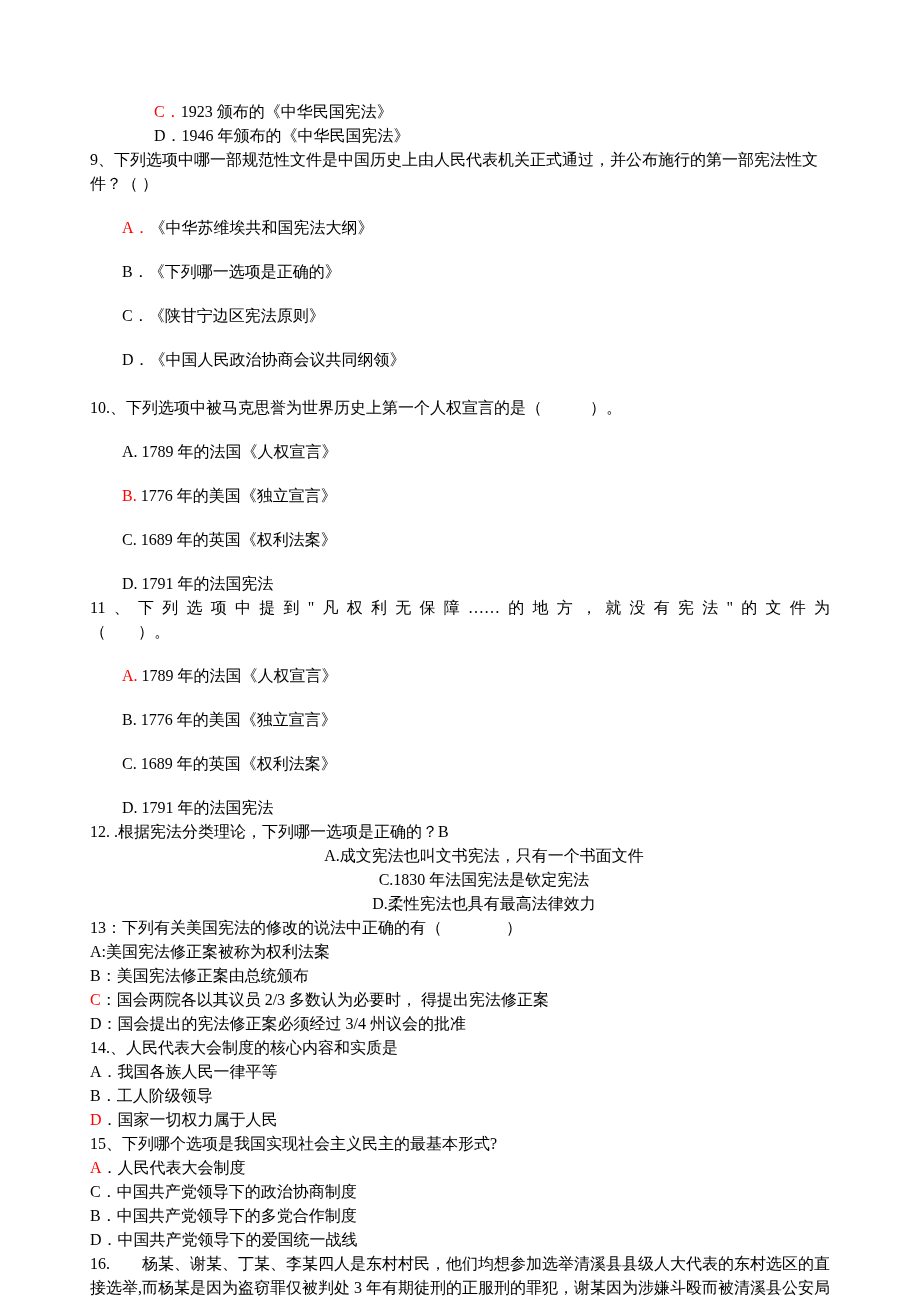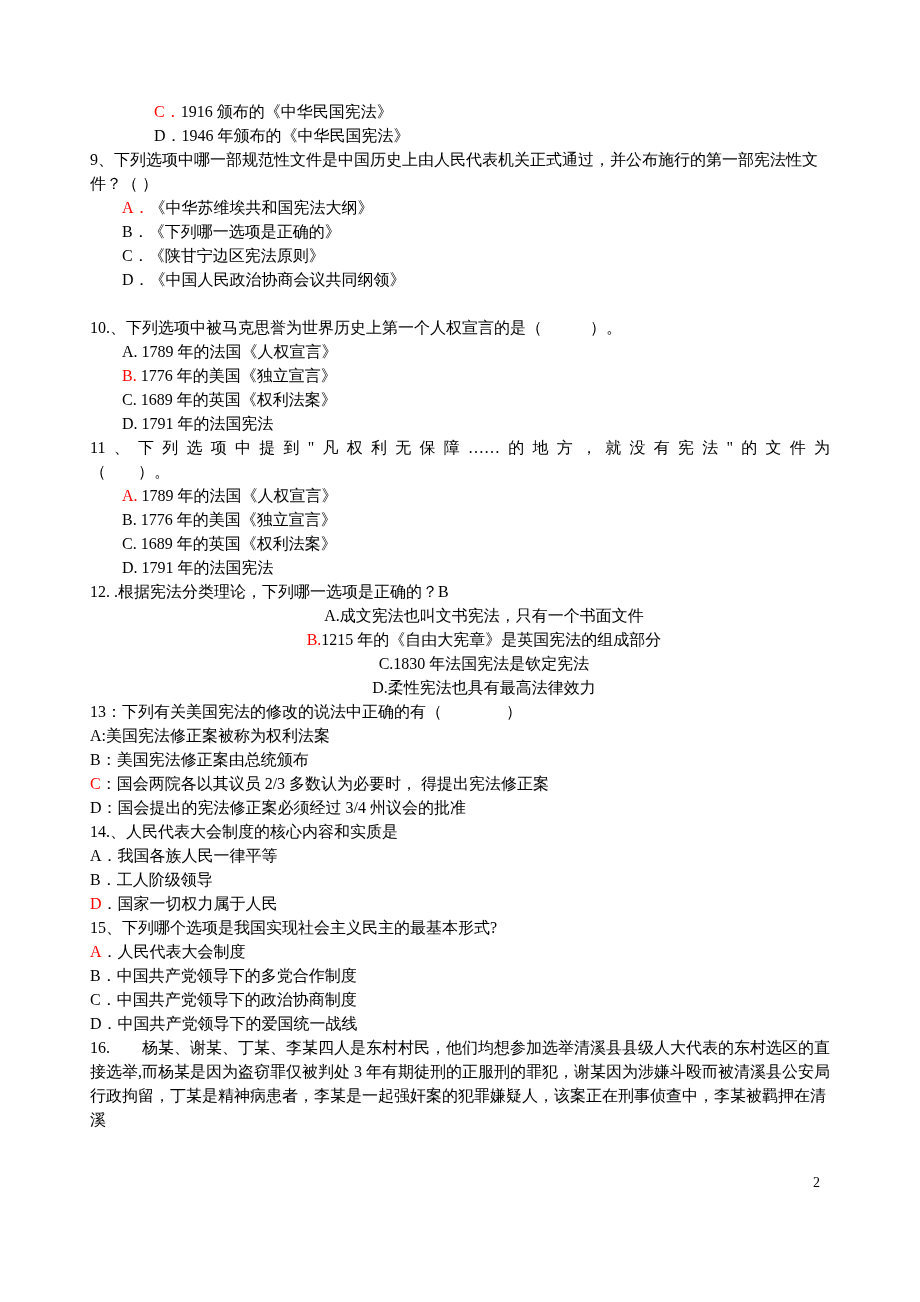--- a/index.html
+++ b/index.html
@@ -11,70 +11,69 @@
       width: 920px;
       box-sizing: border-box;
       background: #fff;
       color: #000;
     }
     .line {
       margin: 0;
       padding: 0;
       white-space: pre-wrap;
     }
-    .indent-1 { padding-left: 2em; }
+    .indent-1 { padding-left: 2em; margin-top: 20px; }
     .indent-2 { padding-left: 3em; text-align: center; }
     .indent-3 { padding-left: 4em; }
     .red { color: #ff0000; }
     .justify { text-align: justify; text-align-last: justify; }
     .page-num {
       position: relative;
       text-align: right;
       margin-top: 40px;
       padding-right: 10px;
       font-size: 14px;
     }
   </style>
 </head>
 <body>
 
 <div id="content">
-    <p class="line indent-3"><span class="red">C．</span><span>1916 颁布的《中华民国宪法》</span></p>
+    <p class="line indent-3"><span class="red">C．</span><span>1923 颁布的《中华民国宪法》</span></p>
     <p class="line indent-3"><span>D．1946 年颁布的《中华民国宪法》</span></p>
     <p class="line "><span>9、下列选项中哪一部规范性文件是中国历史上由人民代表机关正式通过，并公布施行的第一部宪法性文件？（ ）</span></p>
     <p class="line indent-1"><span class="red">A．</span><span>《中华苏维埃共和国宪法大纲》</span></p>
     <p class="line indent-1"><span>B．《下列哪一选项是正确的》</span></p>
     <p class="line indent-1"><span>C．《陕甘宁边区宪法原则》</span></p>
     <p class="line indent-1"><span>D．《中国人民政治协商会议共同纲领》</span></p>
     <p class="line "><span> </span></p>
     <p class="line "><span>10.、下列选项中被马克思誉为世界历史上第一个人权宣言的是（　　　）。</span></p>
     <p class="line indent-1"><span>A. 1789 年的法国《人权宣言》</span></p>
     <p class="line indent-1"><span class="red">B.</span><span> 1776 年的美国《独立宣言》</span></p>
     <p class="line indent-1"><span>C. 1689 年的英国《权利法案》</span></p>
     <p class="line indent-1"><span>D. 1791 年的法国宪法</span></p>
     <p class="line justify"><span>11、下列选项中提到"凡权利无保障……的地方，就没有宪法"的文件为</span></p>
     <p class="line "><span>（　　）。</span></p>
     <p class="line indent-1"><span class="red">A.</span><span> 1789 年的法国《人权宣言》</span></p>
     <p class="line indent-1"><span>B. 1776 年的美国《独立宣言》</span></p>
     <p class="line indent-1"><span>C. 1689 年的英国《权利法案》</span></p>
     <p class="line indent-1"><span>D. 1791 年的法国宪法</span></p>
     <p class="line "><span>12. .根据宪法分类理论，下列哪一选项是正确的？B</span></p>
     <p class="line indent-2"><span>A.成文宪法也叫文书宪法，只有一个书面文件</span></p>
-    <p class="line indent-2"><span class="red">B.</span><span>1215 年的《自由大宪章》是英国宪法的组成部分</span></p>
     <p class="line indent-2"><span>C.1830 年法国宪法是钦定宪法</span></p>
     <p class="line indent-2"><span>D.柔性宪法也具有最高法律效力</span></p>
     <p class="line "><span>13：下列有关美国宪法的修改的说法中正确的有（　　　　）</span></p>
     <p class="line "><span>A:美国宪法修正案被称为权利法案</span></p>
     <p class="line "><span>B：美国宪法修正案由总统颁布</span></p>
     <p class="line "><span class="red">C</span><span>：国会两院各以其议员 2/3 多数认为必要时， 得提出宪法修正案</span></p>
     <p class="line "><span>D：国会提出的宪法修正案必须经过 3/4 州议会的批准</span></p>
     <p class="line "><span>14.、人民代表大会制度的核心内容和实质是</span></p>
     <p class="line "><span>A．我国各族人民一律平等</span></p>
     <p class="line "><span>B．工人阶级领导</span></p>
     <p class="line "><span class="red">D</span><span>．国家一切权力属于人民</span></p>
     <p class="line "><span>15、下列哪个选项是我国实现社会主义民主的最基本形式?</span></p>
     <p class="line "><span class="red">A</span><span>．人民代表大会制度</span></p>
+    <p class="line "><span>C．中国共产党领导下的政治协商制度</span></p>
     <p class="line "><span>B．中国共产党领导下的多党合作制度</span></p>
-    <p class="line "><span>C．中国共产党领导下的政治协商制度</span></p>
     <p class="line "><span>D．中国共产党领导下的爱国统一战线</span></p>
     <p class="line "><span>16.　　杨某、谢某、丁某、李某四人是东村村民，他们均想参加选举清溪县县级人大代表的东村选区的直接选举,而杨某是因为盗窃罪仅被判处 3 年有期徒刑的正服刑的罪犯，谢某因为涉嫌斗殴而被清溪县公安局行政拘留，丁某是精神病患者，李某是一起强奸案的犯罪嫌疑人，该案正在刑事侦查中，李某被羁押在清溪</span></p>
   </div>
 <div class="page-num">2</div>
 
 </body></html>

